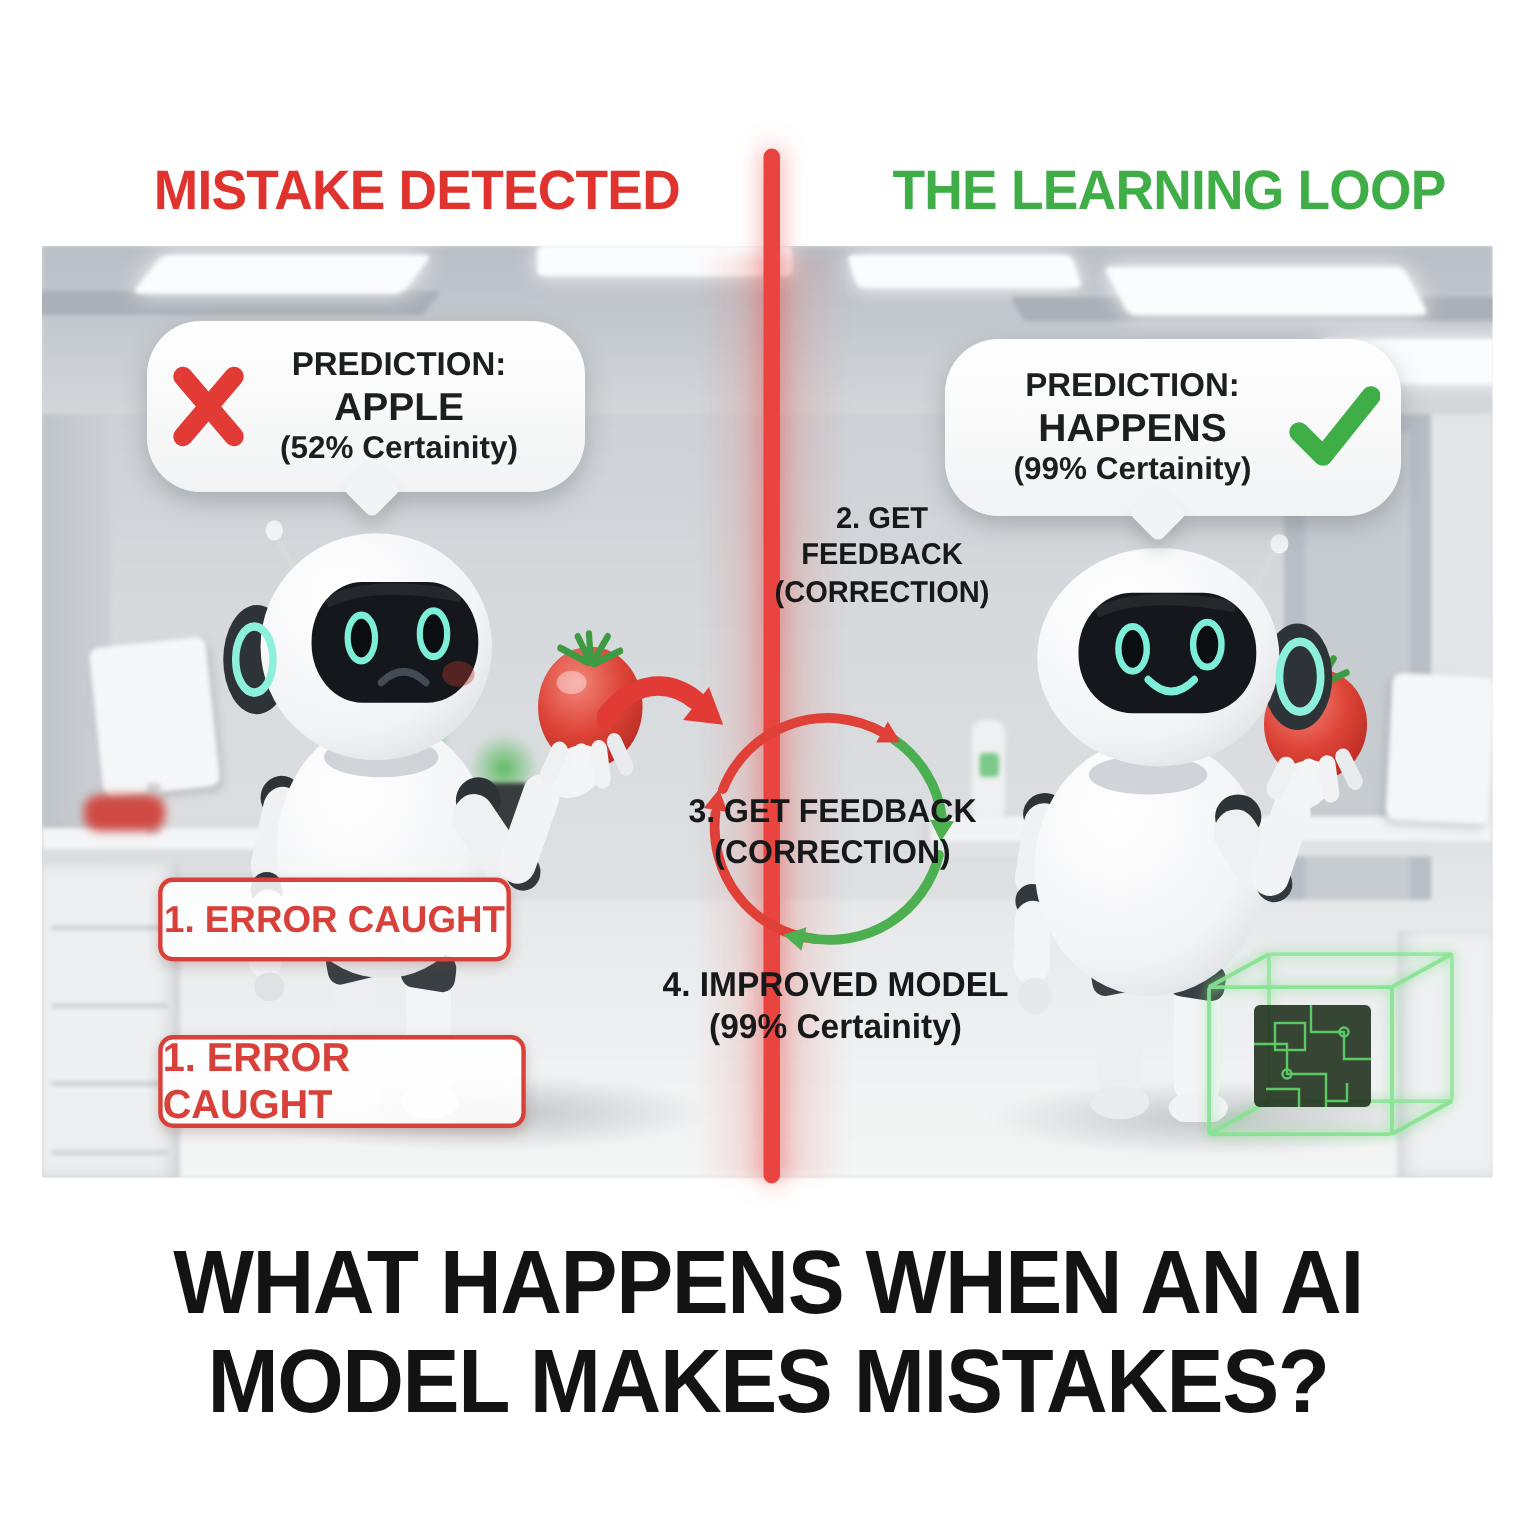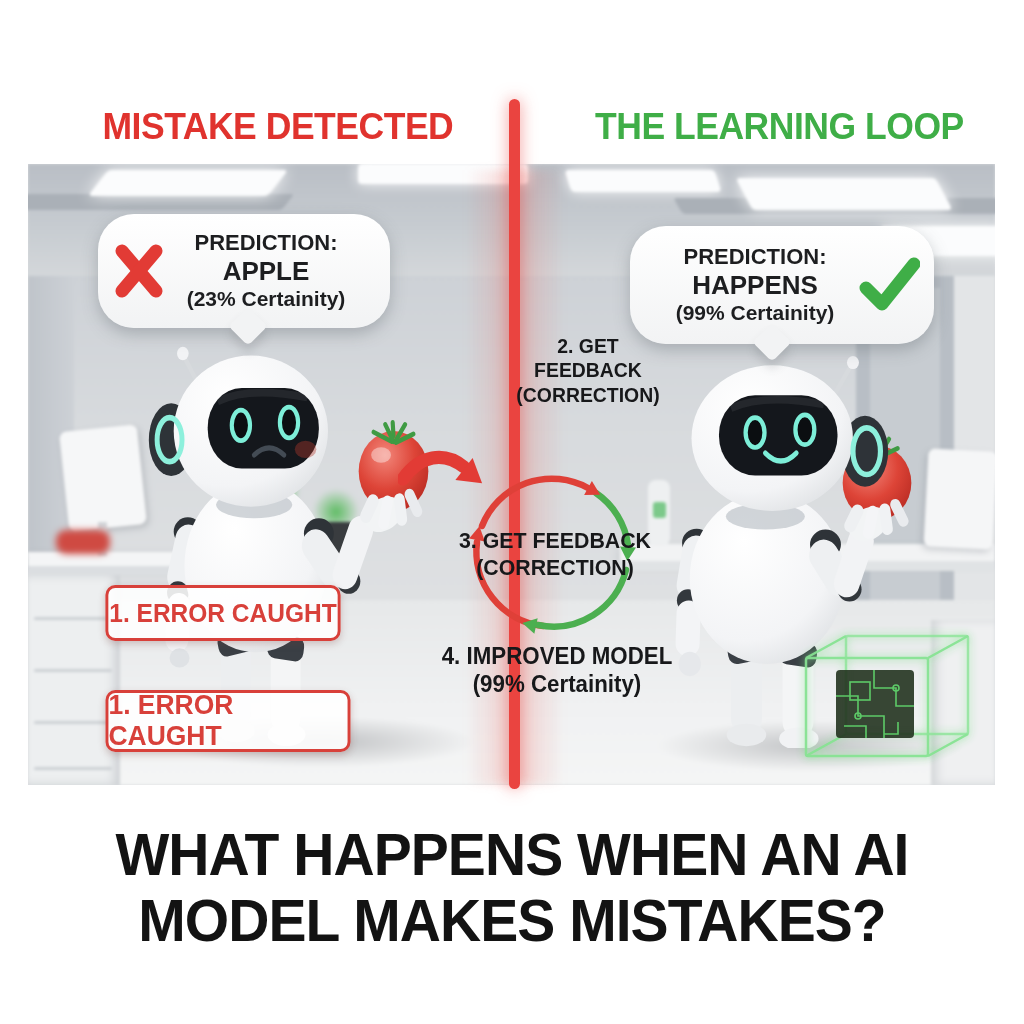--- a/index.html
+++ b/index.html
@@ -349,21 +349,21 @@
 <div class="bubble bubble-left">
   <svg class="icn" style="margin-left:16px;" width="50" height="56" viewBox="0 0 50 56">
     <g stroke="#e23b35" stroke-width="13" stroke-linecap="round">
       <line x1="8" y1="8" x2="42" y2="48"></line>
       <line x1="42" y1="8" x2="8" y2="48"></line>
     </g>
   </svg>
   <div class="txt" style="margin-right:22px;">
     <div class="l1">PREDICTION:</div>
     <div class="l2">APPLE</div>
-    <div class="l3">(23% Certainity)</div>
+    <div class="l3">(52% Certainity)</div>
   </div>
 </div>
 
 <div class="bubble bubble-right">
   <div class="txt" style="margin-left:22px;">
     <div class="l1">PREDICTION:</div>
     <div class="l2">HAPPENS</div>
     <div class="l3">(99% Certainity)</div>
   </div>
   <svg class="icn" style="margin-right:14px;" width="62" height="58" viewBox="0 0 62 58">

